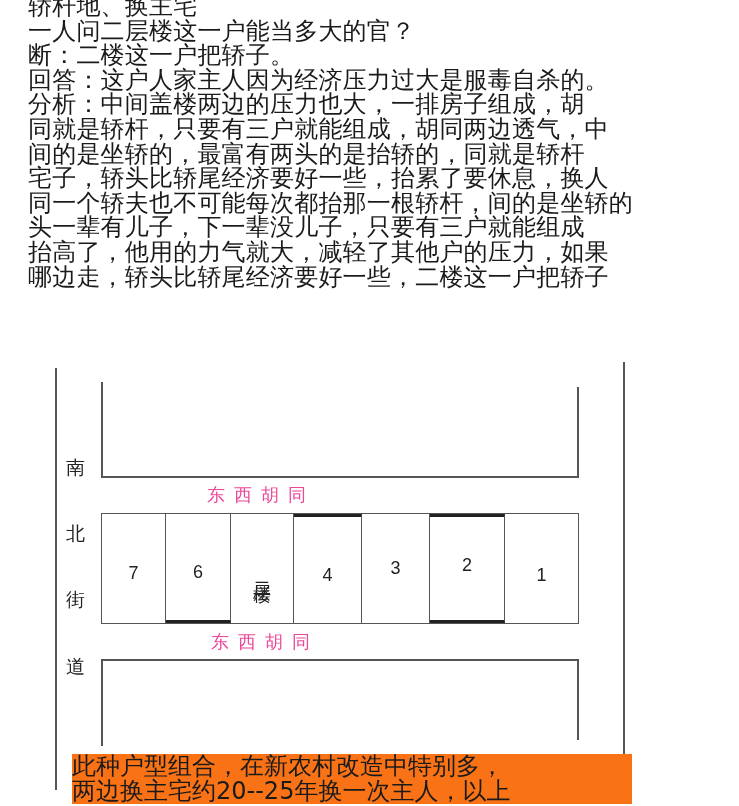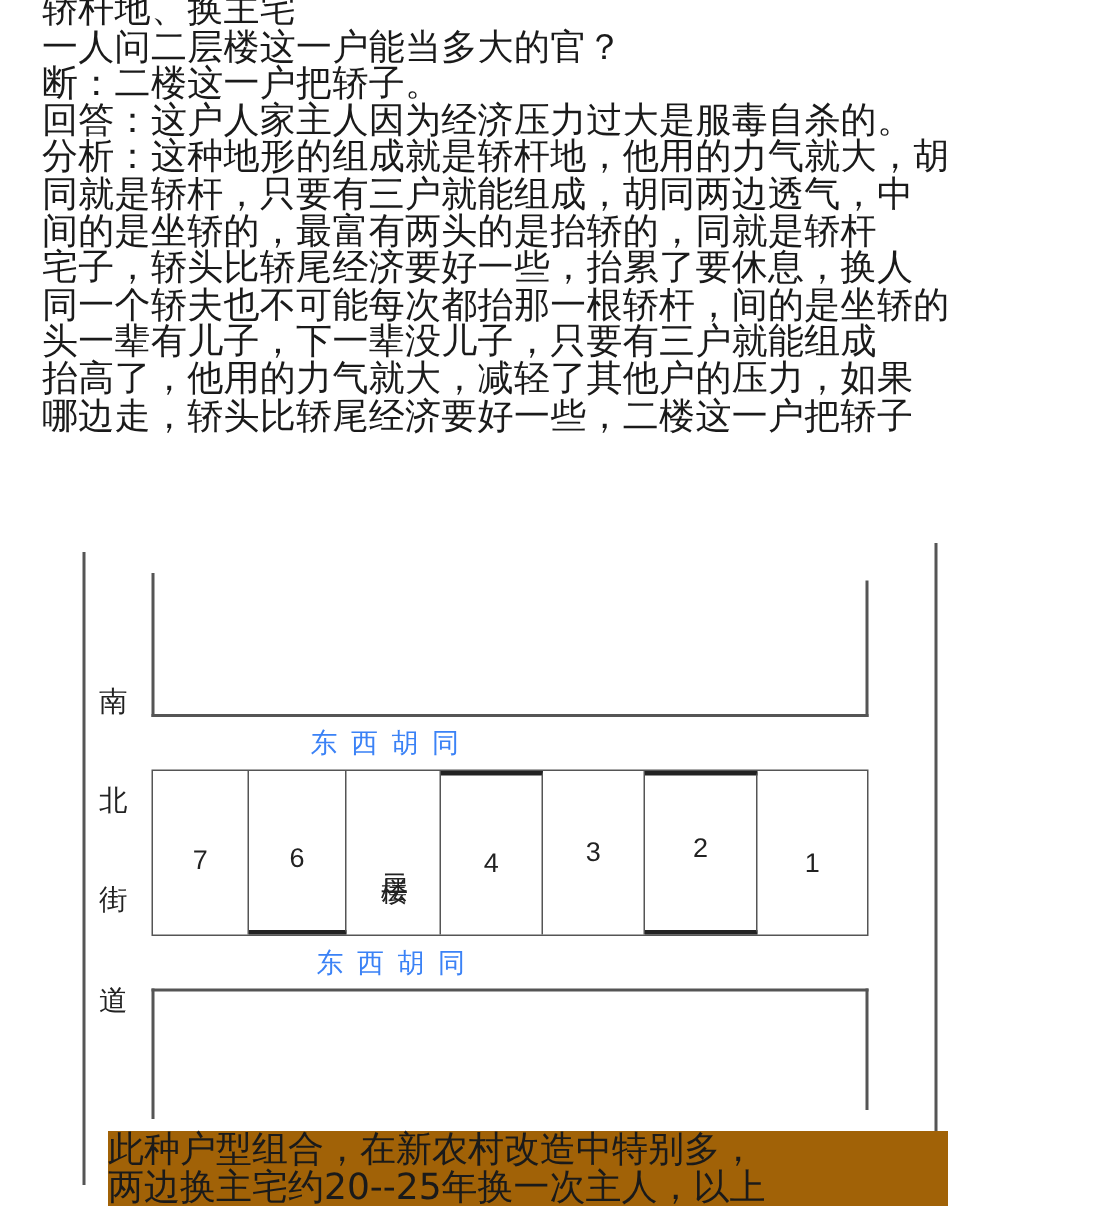--- a/index.html
+++ b/index.html
@@ -14,33 +14,33 @@
     .box { position: absolute; border: 1.5px solid #555; box-sizing: border-box; }
     .cell { position: absolute; top: 0; bottom: 0; border-right: 1.5px solid #555; box-sizing: border-box;
             display: flex; align-items: center; justify-content: center; font-size: 18px;
             font-family: "Liberation Sans", sans-serif; color: #222; }
     .cell.last { border-right: none; }
     .cell.thick-top { border-top: 3px solid #222; }
     .cell.thick-bottom { border-bottom: 3px solid #222; }
     .cell .vertical { writing-mode: vertical-rl; font-size: 18px; letter-spacing: 1px;
                       font-family: "DejaVu Sans", sans-serif; }
     .side-label { position: absolute; font-size: 19px; color: #222; }
-    .lane-label { position: absolute; font-size: 18px; letter-spacing: 9px; color: #3b82f6; }
-    .footer-block { position: absolute; left: 72px; top: 754px; width: 560px; background: #a16207; }
+    .lane-label { position: absolute; font-size: 18px; letter-spacing: 9px; color: #ec4899; }
+    .footer-block { position: absolute; left: 72px; top: 754px; width: 560px; background: #f97316; }
     .footer-line { font-size: 24px; line-height: 25px; height: 25px; white-space: nowrap; }
   </style>
 </head>
 <body>
 
 <div class="text-block">
   <div class="line">轿杆地、换主宅</div>
   <div class="line">一人问二层楼这一户能当多大的官？</div>
   <div class="line">断：二楼这一户把轿子。</div>
   <div class="line">回答：这户人家主人因为经济压力过大是服毒自杀的。</div>
-  <div class="line">分析：这种地形的组成就是轿杆地，他用的力气就大，胡</div>
+  <div class="line">分析：中间盖楼两边的压力也大，一排房子组成，胡</div>
   <div class="line">同就是轿杆，只要有三户就能组成，胡同两边透气，中</div>
   <div class="line">间的是坐轿的，最富有两头的是抬轿的，同就是轿杆</div>
   <div class="line">宅子，轿头比轿尾经济要好一些，抬累了要休息，换人</div>
   <div class="line">同一个轿夫也不可能每次都抬那一根轿杆，间的是坐轿的</div>
   <div class="line">头一辈有儿子，下一辈没儿子，只要有三户就能组成</div>
   <div class="line">抬高了，他用的力气就大，减轻了其他户的压力，如果</div>
   <div class="line">哪边走，轿头比轿尾经济要好一些，二楼这一户把轿子</div>
 </div>
 
 <div class="diagram">

